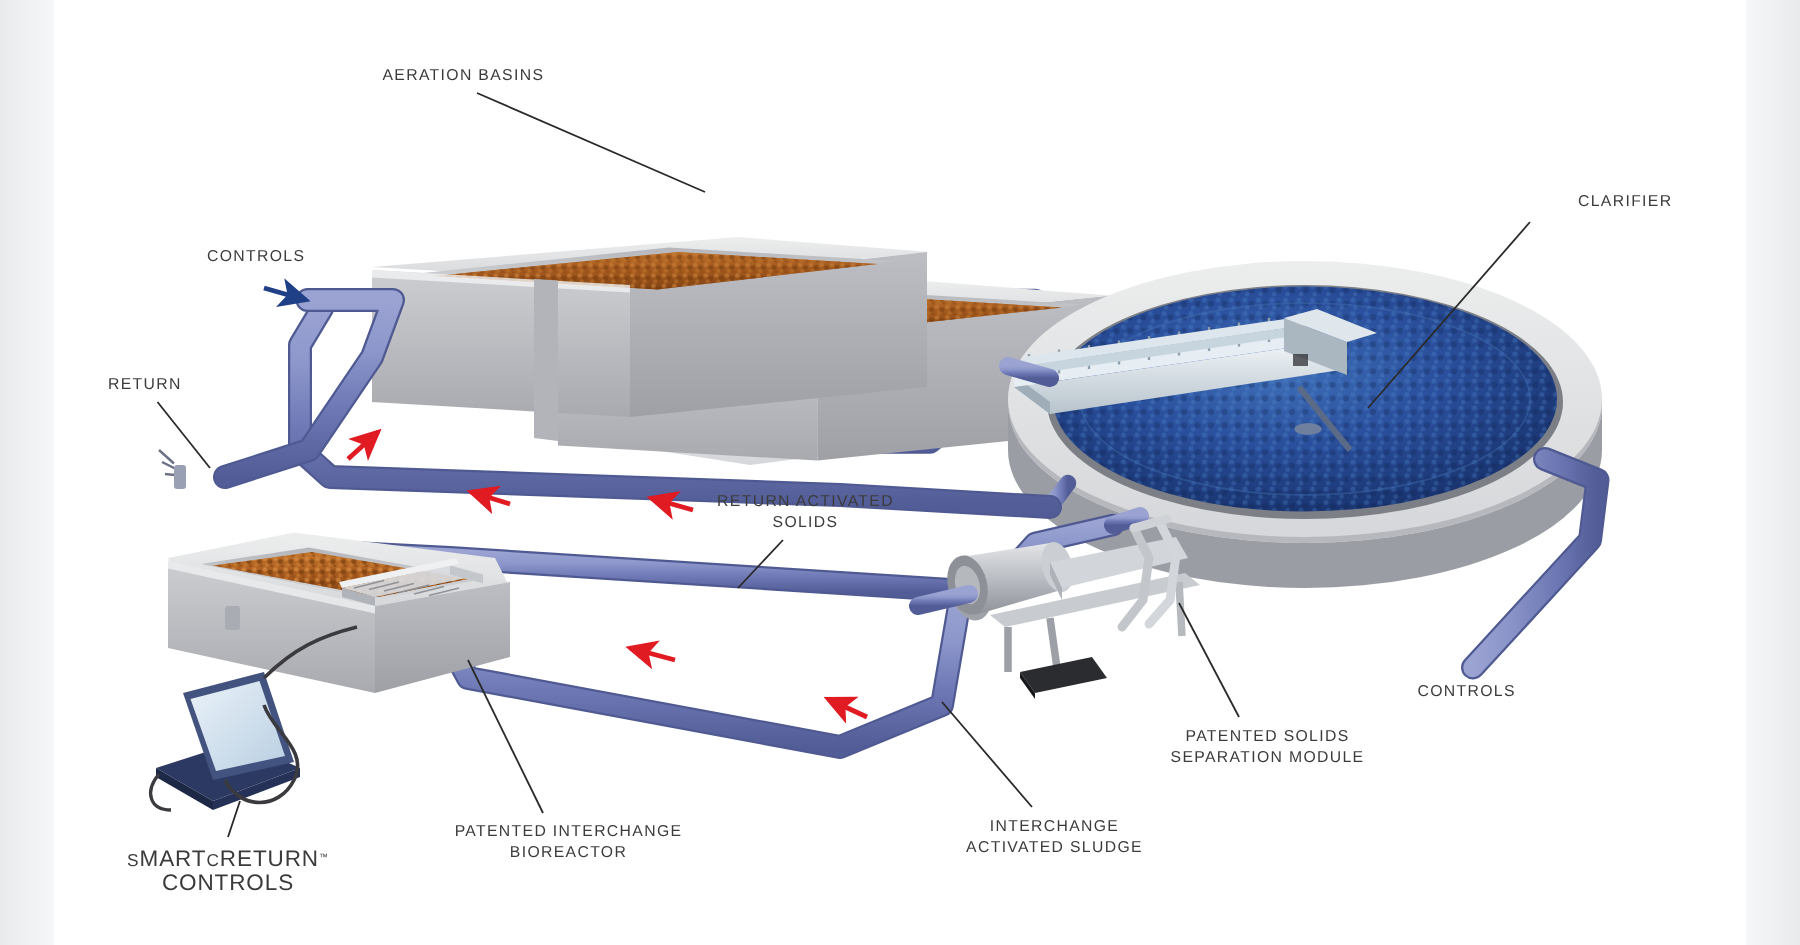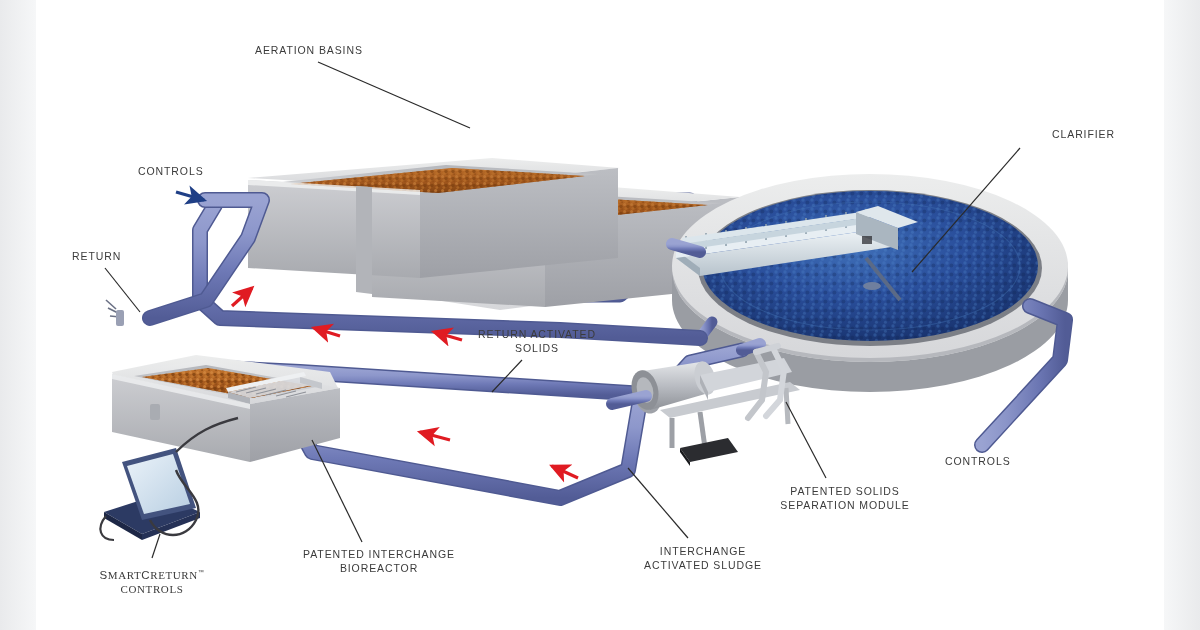--- a/index.html
+++ b/index.html
@@ -16,21 +16,21 @@
   #canvas { position:absolute; left:0; top:0; width:1200px; height:630px; }
 
   .lbl { position:absolute; color:#3b3b3b; font-size:10.5px; letter-spacing:.9px;
     line-height:13px; white-space:nowrap; text-align:center;
     font-family:"Liberation Sans", sans-serif; }
   .lbl.l2 { line-height:13.5px; }
 
   .brandlbl { position:absolute; color:#3b3b3b; font-size:11px; letter-spacing:.6px;
     line-height:14px; text-align:center; white-space:nowrap; }
   .brandlbl .big { font-size:11.5px; }
-  .brandlbl .sc { font-size:11px;font-family:Liberation Serif, serif; }
+  .brandlbl .sc { font-size:15px; }
   .brandlbl sup { font-size:6px; vertical-align:super; }
 </style>
 </head>
 <body>
 
 <div id="stage">
 
   <div class="letterbox left"></div>
   <div class="letterbox right"></div>
 

